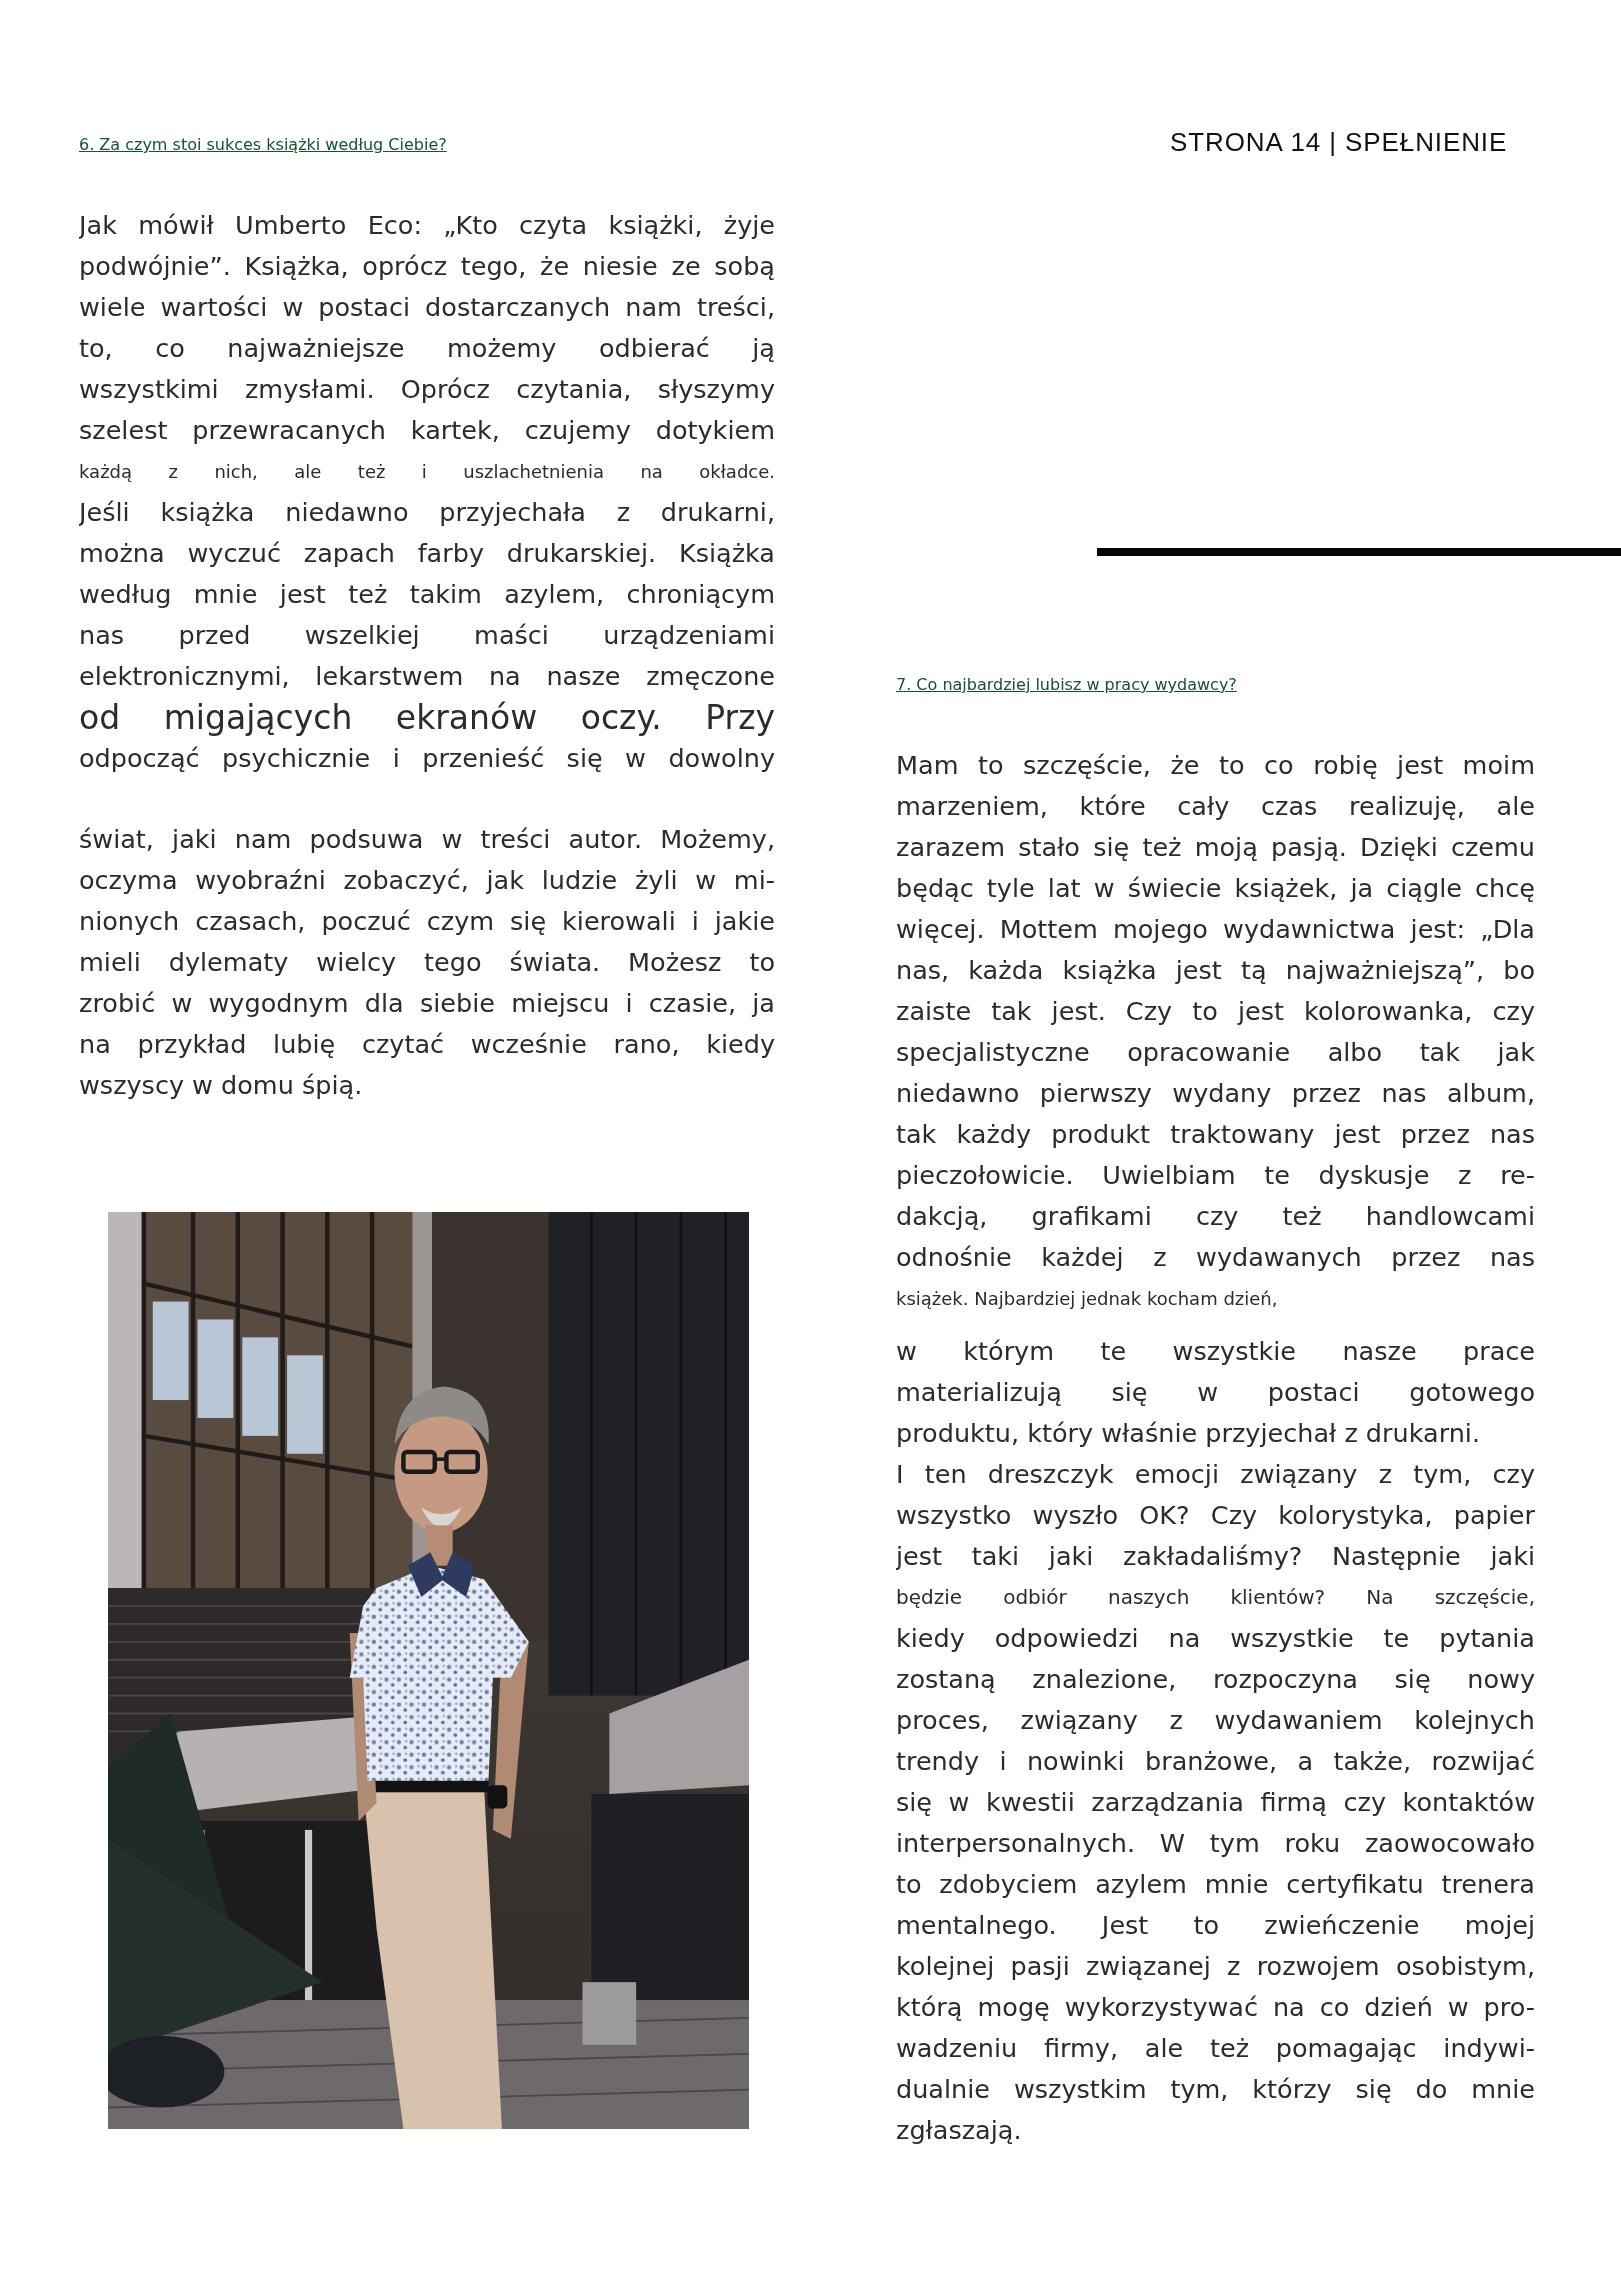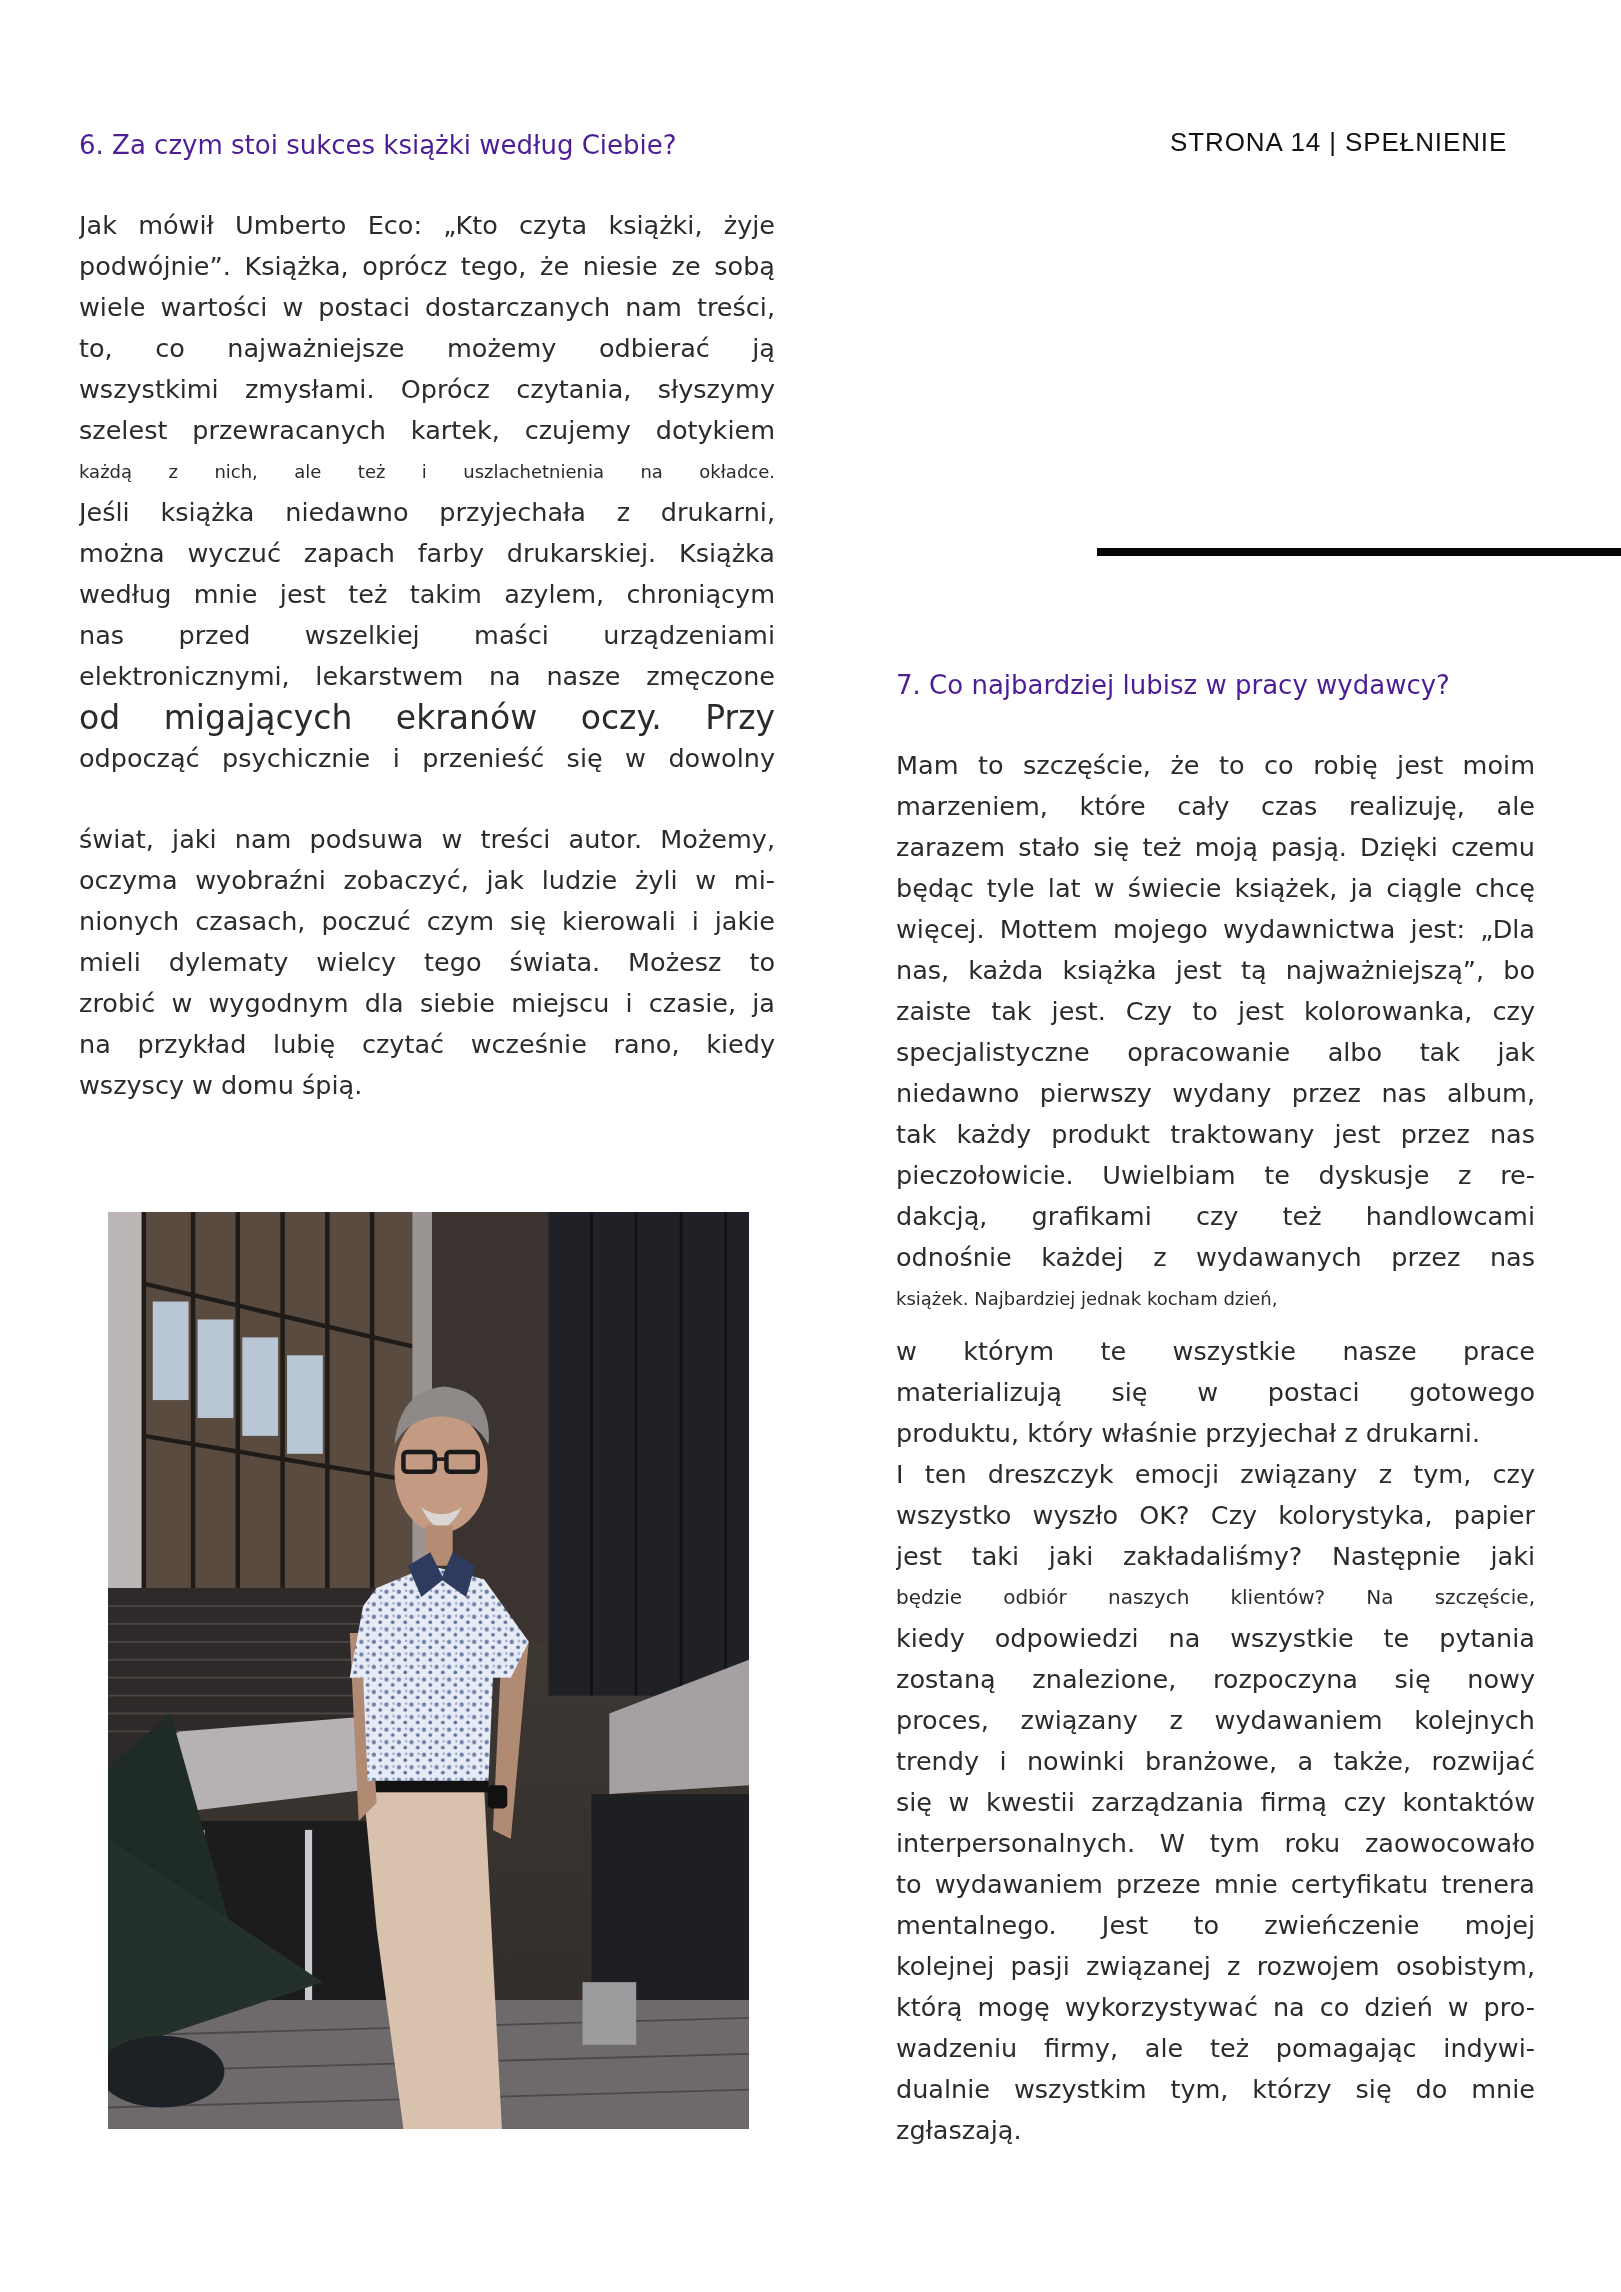--- a/index.html
+++ b/index.html
@@ -7,21 +7,21 @@
          font-family: "DejaVu Sans", "Liberation Sans", sans-serif; color: #2b2b2b; }
 
   .header-label { position: absolute; top: 127px; left: 1170px; width: 358px;
     font-family: "Liberation Sans", "DejaVu Sans", sans-serif; font-size: 26px; letter-spacing: 0.9px;
     color: #111; white-space: nowrap; }
 
   .col { position: absolute; }
   .col-left { left: 79px; width: 696px; }
   .col-right { left: 896px; width: 639px; }
 
-  .question { font-size: 26px; line-height: 40px; white-space: nowrap; color: #4c1d95; }
+  .question { font-size: 16px; line-height: 40px; white-space: nowrap; color: #14532d; text-decoration: underline; }
 
   .para { margin: 0; }
   .line { display: block; font-size: 25.5px; line-height: 41px; height: 41px;
           text-align: justify; text-align-last: justify; white-space: nowrap; overflow: visible; }
   .line.last { text-align-last: left; }
 
   .rule { position: absolute; left: 1097px; top: 548px; width: 524px; height: 8px; background: #050505; }
 
   .photo { position: absolute; left: 108px; top: 1212px; width: 641px; height: 917px; overflow: hidden; background: #3a3633; }
   .photo svg { width: 100%; height: 100%; display: block; }
@@ -85,21 +85,21 @@
       <div class="line" style="white-space: normal; overflow: hidden; font-size: 25.5px;">I ten dreszczyk emocji związany z tym, czy</div>
       <div class="line" style="white-space: normal; overflow: hidden; font-size: 25.5px;">wszystko wyszło OK? Czy kolorystyka, papier</div>
       <div class="line" style="white-space: normal; overflow: hidden; font-size: 25.5px;">jest taki jaki zakładaliśmy? Następnie jaki</div>
       <div class="line" style="white-space: normal; overflow: hidden; font-size: 20px;">będzie odbiór naszych klientów? Na szczęście,</div>
       <div class="line" style="white-space: normal; overflow: hidden; font-size: 25.5px;">kiedy odpowiedzi na wszystkie te pytania</div>
       <div class="line" style="white-space: normal; overflow: hidden; font-size: 25.5px;">zostaną znalezione, rozpoczyna się nowy</div>
       <div class="line" style="white-space: normal; overflow: hidden; font-size: 25.5px;">proces, związany z wydawaniem kolejnych</div>
       <div class="line" style="white-space: normal; overflow: hidden; font-size: 25.5px;">trendy i nowinki branżowe, a także, rozwijać</div>
       <div class="line" style="white-space: normal; overflow: hidden; font-size: 25.5px;">się w kwestii zarządzania firmą czy kontaktów</div>
       <div class="line" style="white-space: normal; overflow: hidden; font-size: 25.5px;">interpersonalnych. W tym roku zaowocowało</div>
-      <div class="line" style="white-space: normal; overflow: hidden; font-size: 25.5px;">to wydawaniem przeze mnie certyfikatu trenera</div>
+      <div class="line" style="white-space: normal; overflow: hidden; font-size: 25.5px;">to zdobyciem azylem mnie certyfikatu trenera</div>
       <div class="line" style="white-space: normal; overflow: hidden; font-size: 25.5px;">mentalnego. Jest to zwieńczenie mojej</div>
       <div class="line" style="white-space: normal; overflow: hidden; font-size: 25.5px;">kolejnej pasji związanej z rozwojem osobistym,</div>
       <div class="line" style="white-space: normal; overflow: hidden; font-size: 25.5px;">którą mogę wykorzystywać na co dzień w pro-</div>
       <div class="line" style="white-space: normal; overflow: hidden; font-size: 25.5px;">wadzeniu firmy, ale też pomagając indywi-</div>
       <div class="line" style="white-space: normal; overflow: hidden; font-size: 25.5px;">dualnie wszystkim tym, którzy się do mnie</div>
       <div class="line last" style="white-space: normal; overflow: hidden; font-size: 25.5px;">zgłaszają.</div>
     </div>
 </div>
 
 <div class="photo">

